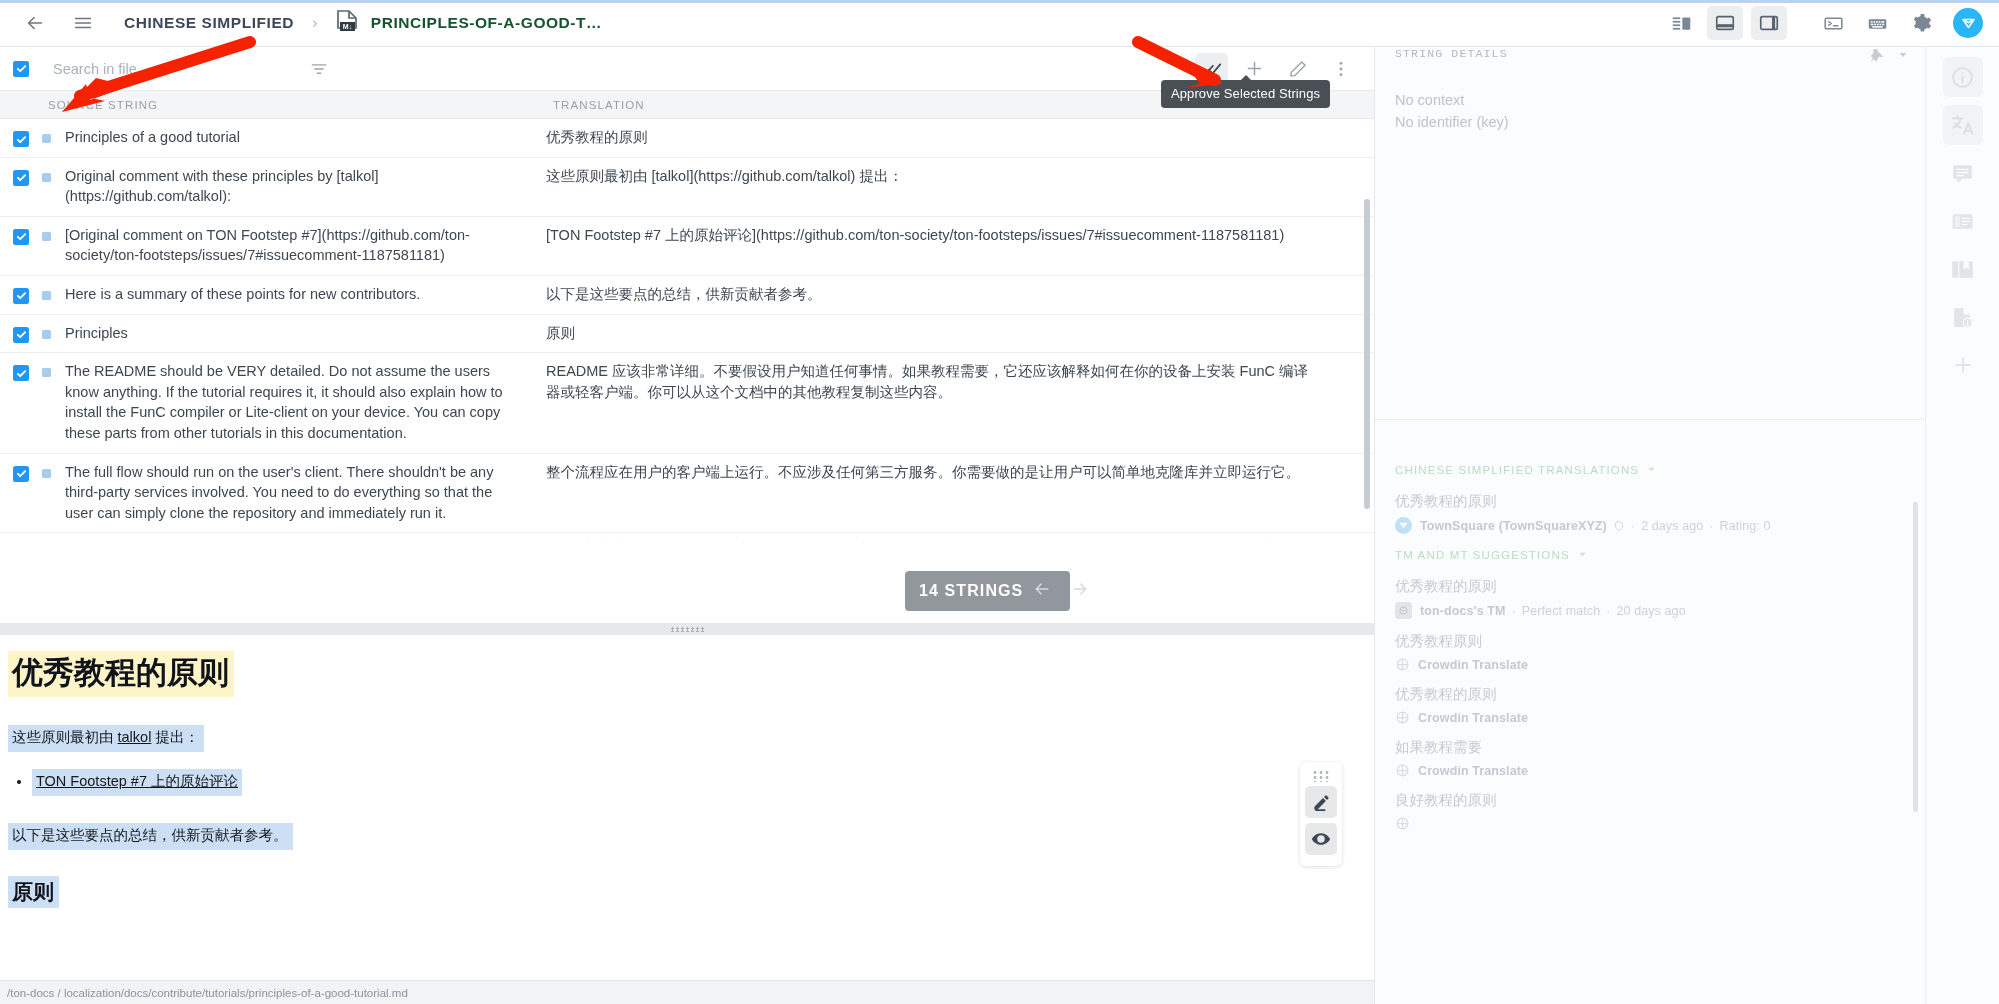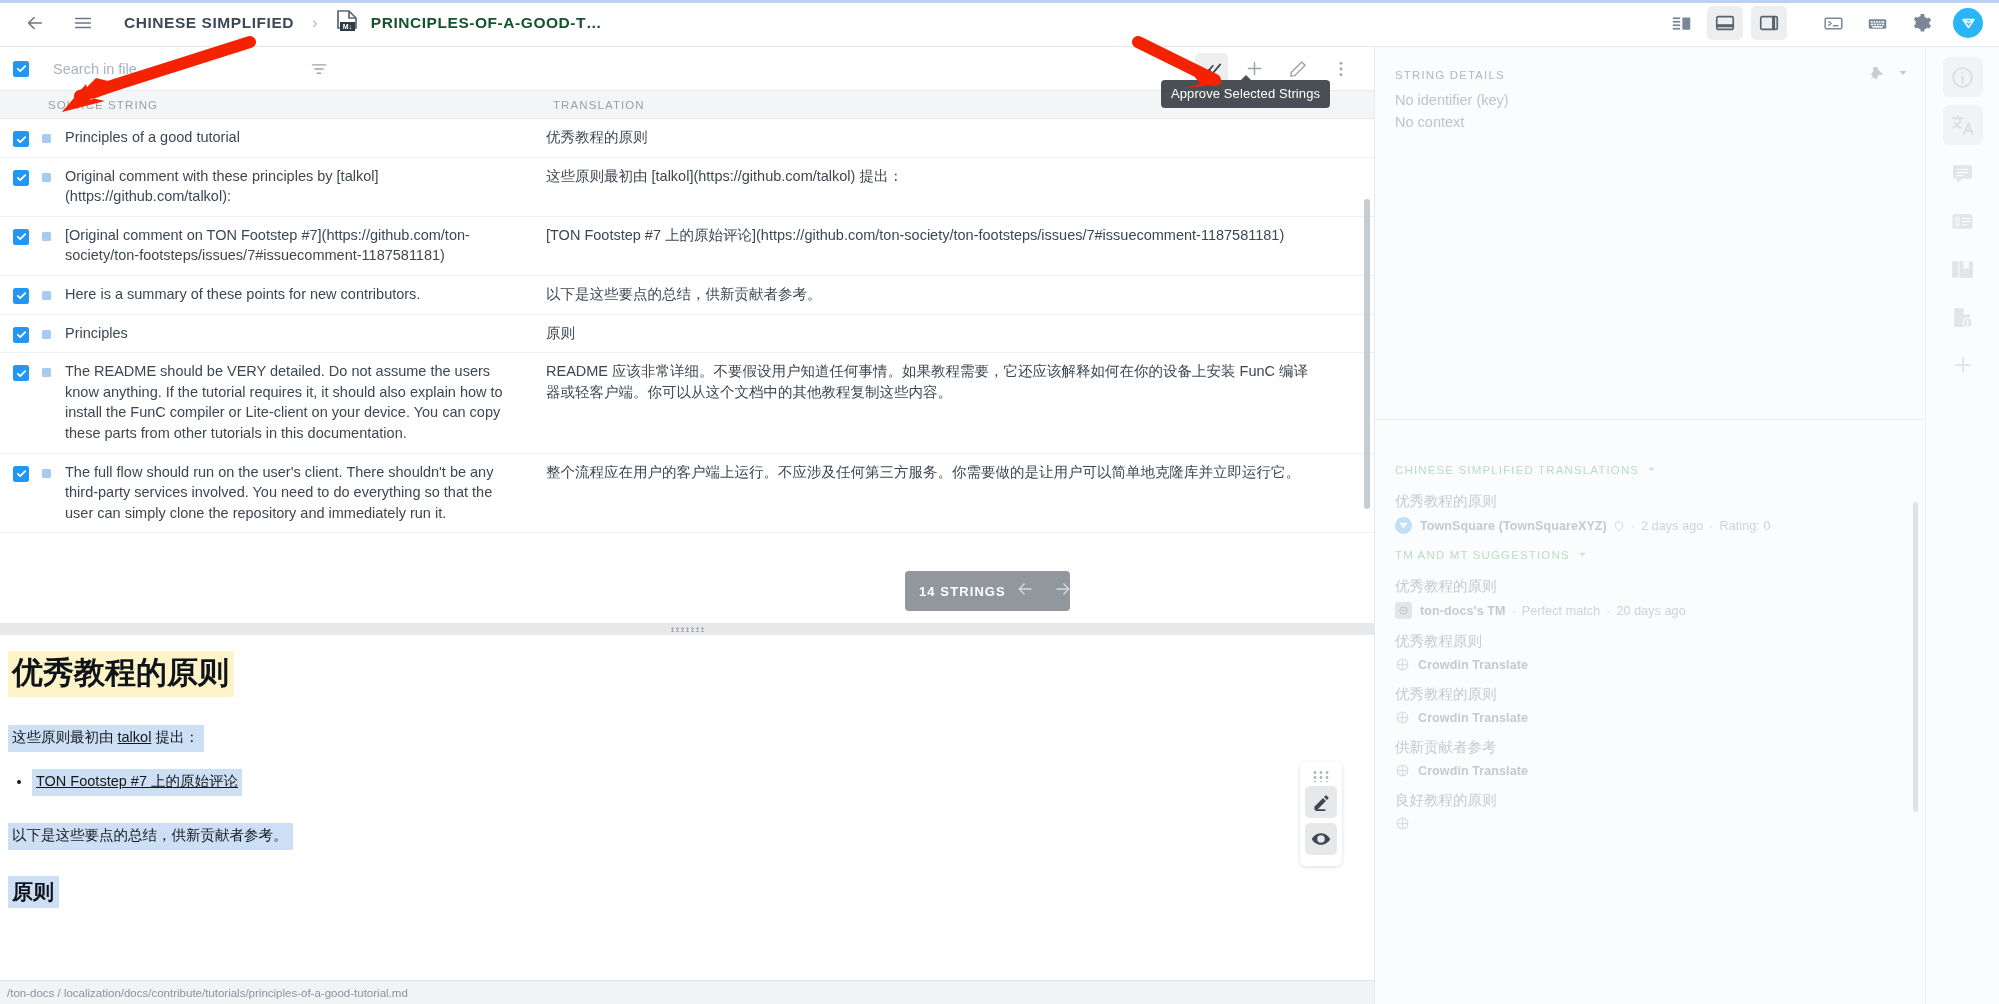--- a/index.html
+++ b/index.html
@@ -153,21 +153,21 @@
   }
 
   
   .navpill {
     position: absolute; top: 524px; left: 905px;
     width: 165px; height: 40px; background: #8a9097; border-radius: 4px;
     display: flex; align-items: center; color: #fff; z-index: 30;
     opacity: .93;
   }
   .navpill-label {
-    font-size: 13px; letter-spacing: 1.1px; font-weight: 600;
+    font-size: 16px; letter-spacing: 1.1px; font-weight: 600;
     margin-left: 14px; white-space: nowrap;
   }
   .navpill-arrow {
     margin-left: auto; display: flex; align-items: center;
     color: #d5d8db; cursor: pointer;
   }
   .np-a { padding: 0 9px; }
 
   
   .splitter {
@@ -243,21 +243,21 @@
     display: flex; align-items: center; padding-left: 7px;
     font-size: 11.5px; color: #8a939d;
   }
 
   
   .rightpanel {
     position: absolute; top: 47px; left: 1374px; width: 551px; height: 957px;
     background: #fbfcfd; border-left: 1px solid #e6e9ec;
   }
   .rp-section-head {
-    display: flex; align-items: flex-end; height: 34px; padding: 0 16px 0 20px;
+    display: flex; align-items: flex-start; height: 34px; padding: 0 16px 0 20px; font-family: Liberation Mono, monospace;
   }
   .rp-title {
     font-size: 11.5px; letter-spacing: 1.15px; color: #b0b8c0;
   }
   .rp-title.green { color: #b9ddc0; }
   .rp-head-actions { margin-left: auto; display: flex; align-items: center; }
   .rp-ico { color: #c6ccd2; margin-left: 14px; cursor: pointer; display:flex; }
   .rp-body { padding: 8px 20px 0; }
   .rp-muted { font-size: 14.5px; color: #bdc4cb; line-height: 22px; }
 
@@ -613,22 +613,22 @@
           </svg>
       </span>
       <span class="rp-ico">
         <svg width="12" height="12" viewBox="0 0 24 24" fill="currentColor">
             <path d="M5 8l7 8 7-8z"></path>
           </svg>
       </span>
     </span>
   </div>
   <div class="rp-body">
+    <div class="rp-muted">No context</div>
     <div class="rp-muted">No identifier (key)</div>
-    <div class="rp-muted">No context</div>
   </div>
 
   <div class="rp-divider" style="top:372px"></div>
 
 
   <div id="suggestions-container" style="position:absolute;top:402px;left:0;width:551px;height:555px;overflow:hidden;">
       <div class="sugg-group-head">
         <span class="rp-title green">CHINESE SIMPLIFIED TRANSLATIONS</span>
         <span class="chev"><svg width="11" height="11" viewBox="0 0 24 24" fill="currentColor">
             <path d="M5 8l7 8 7-8z"></path>
@@ -694,21 +694,21 @@
           <span style="margin-right:8px;display:flex;color:#d8dde1;">
             <svg width="15" height="15" viewBox="0 0 24 24" fill="none" stroke="currentColor" stroke-width="2">
               <circle cx="12" cy="12" r="8.5"></circle>
               <path d="M12 3.5v17M3.5 12h17"></path>
             </svg>
           </span>
           <span class="sugg-name">Crowdin Translate</span>
         </div>
       </div>
       <div class="sugg-item">
-        <div class="sugg-text">供新贡献者参考</div>
+        <div class="sugg-text">如果教程需要</div>
         <div class="sugg-meta">
           <span style="margin-right:8px;display:flex;color:#d8dde1;">
             <svg width="15" height="15" viewBox="0 0 24 24" fill="none" stroke="currentColor" stroke-width="2">
               <circle cx="12" cy="12" r="8.5"></circle>
               <path d="M12 3.5v17M3.5 12h17"></path>
             </svg>
           </span>
           <span class="sugg-name">Crowdin Translate</span>
         </div>
       </div>

